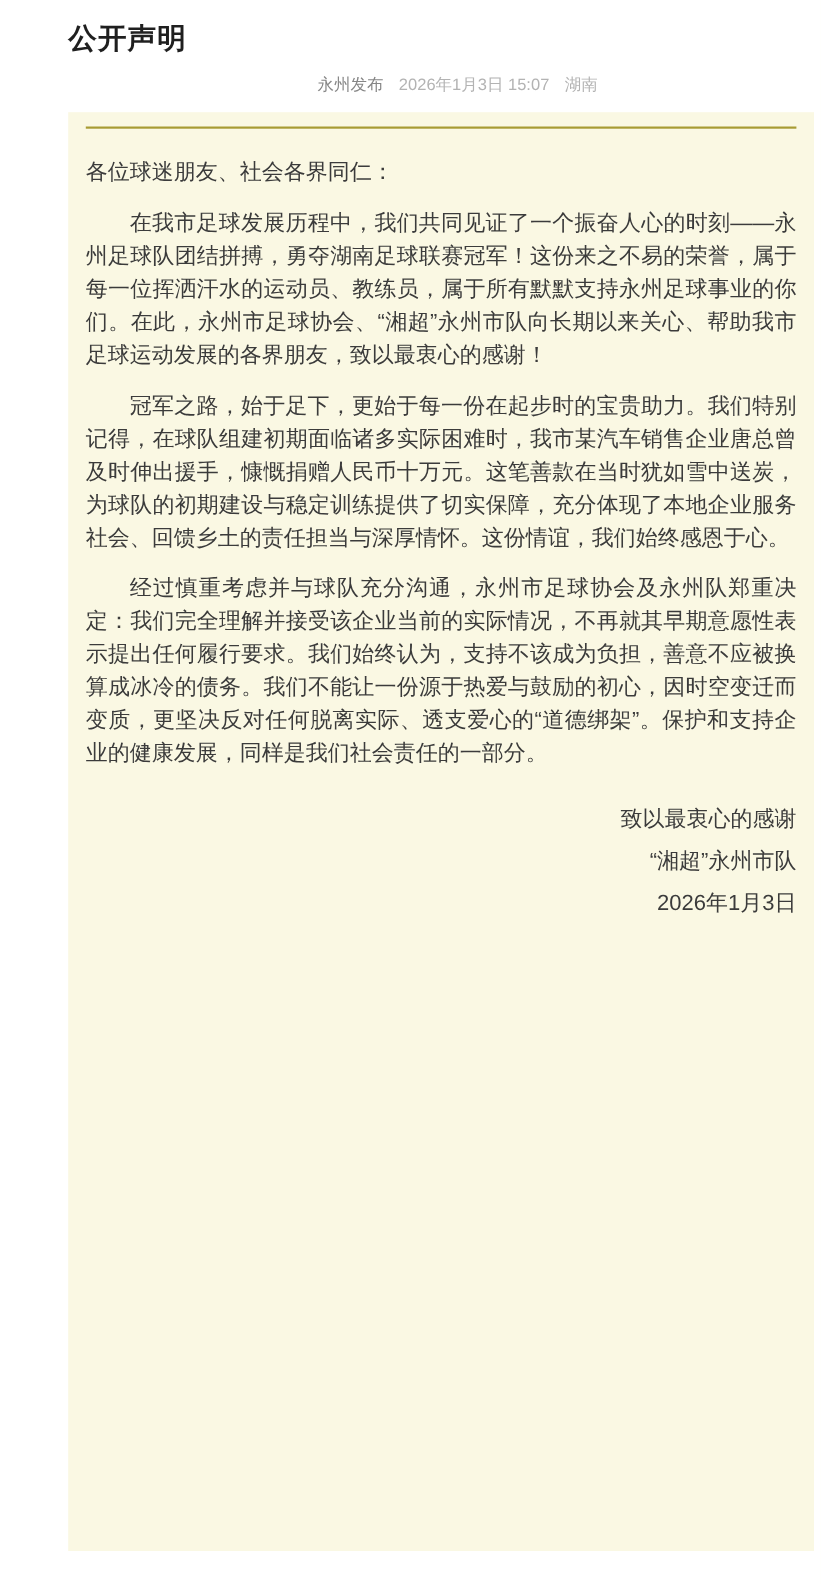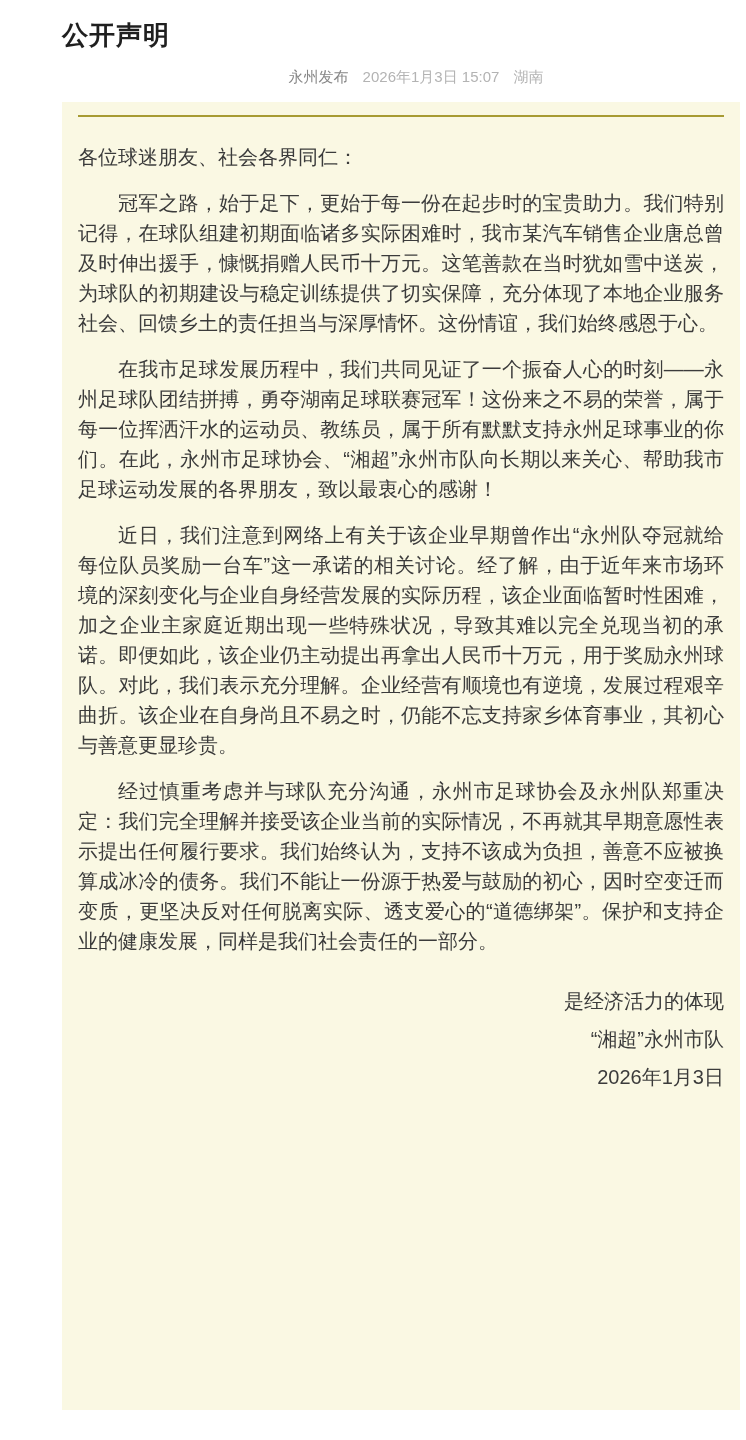--- a/index.html
+++ b/index.html
@@ -81,27 +81,26 @@
   <div class="byline">
     <span class="source">永州发布</span><span class="datetime">2026年1月3日 15:07</span><span class="location">湖南</span>
   </div>
 
   <section class="statement-card">
 
     <div class="rule"></div>
 
     <div class="letter">
       <p class="salutation">各位球迷朋友、社会各界同仁：</p>
+      <p class="para">在我市足球发展历程中，我们共同见证了一个振奋人心的时刻——永州足球队团结拼搏，勇夺湖南足球联赛冠军！这份来之不易的荣誉，属于每一位挥洒汗水的运动员、教练员，属于所有默默支持永州足球事业的你们。在此，永州市足球协会、“湘超”永州市队向长期以来关心、帮助我市足球运动发展的各界朋友，致以最衷心的感谢！</p>
       <p class="para">冠军之路，始于足下，更始于每一份在起步时的宝贵助力。我们特别记得，在球队组建初期面临诸多实际困难时，我市某汽车销售企业唐总曾及时伸出援手，慷慨捐赠人民币十万元。这笔善款在当时犹如雪中送炭，为球队的初期建设与稳定训练提供了切实保障，充分体现了本地企业服务社会、回馈乡土的责任担当与深厚情怀。这份情谊，我们始终感恩于心。</p>
-      <p class="para">在我市足球发展历程中，我们共同见证了一个振奋人心的时刻——永州足球队团结拼搏，勇夺湖南足球联赛冠军！这份来之不易的荣誉，属于每一位挥洒汗水的运动员、教练员，属于所有默默支持永州足球事业的你们。在此，永州市足球协会、“湘超”永州市队向长期以来关心、帮助我市足球运动发展的各界朋友，致以最衷心的感谢！</p>
-      <p class="para">近日，我们注意到网络上有关于该企业早期曾作出“永州队夺冠就给每位队员奖励一台车”这一承诺的相关讨论。经了解，由于近年来市场环境的深刻变化与企业自身经营发展的实际历程，该企业面临暂时性困难，加之企业主家庭近期出现一些特殊状况，导致其难以完全兑现当初的承诺。即便如此，该企业仍主动提出再拿出人民币十万元，用于奖励永州球队。对此，我们表示充分理解。企业经营有顺境也有逆境，发展过程艰辛曲折。该企业在自身尚且不易之时，仍能不忘支持家乡体育事业，其初心与善意更显珍贵。</p>
       <p class="para">经过慎重考虑并与球队充分沟通，永州市足球协会及永州队郑重决定：我们完全理解并接受该企业当前的实际情况，不再就其早期意愿性表示提出任何履行要求。我们始终认为，支持不该成为负担，善意不应被换算成冰冷的债务。我们不能让一份源于热爱与鼓励的初心，因时空变迁而变质，更坚决反对任何脱离实际、透支爱心的“道德绑架”。保护和支持企业的健康发展，同样是我们社会责任的一部分。</p>
 
       <div class="signature">
-        <p>是经济活力的体现</p>
+        <p>致以最衷心的感谢</p>
         <p>“湘超”永州市队</p>
         <p>2026年1月3日</p>
       </div>
     </div>
 
   </section>
 
 </div>
 
 </body></html>

